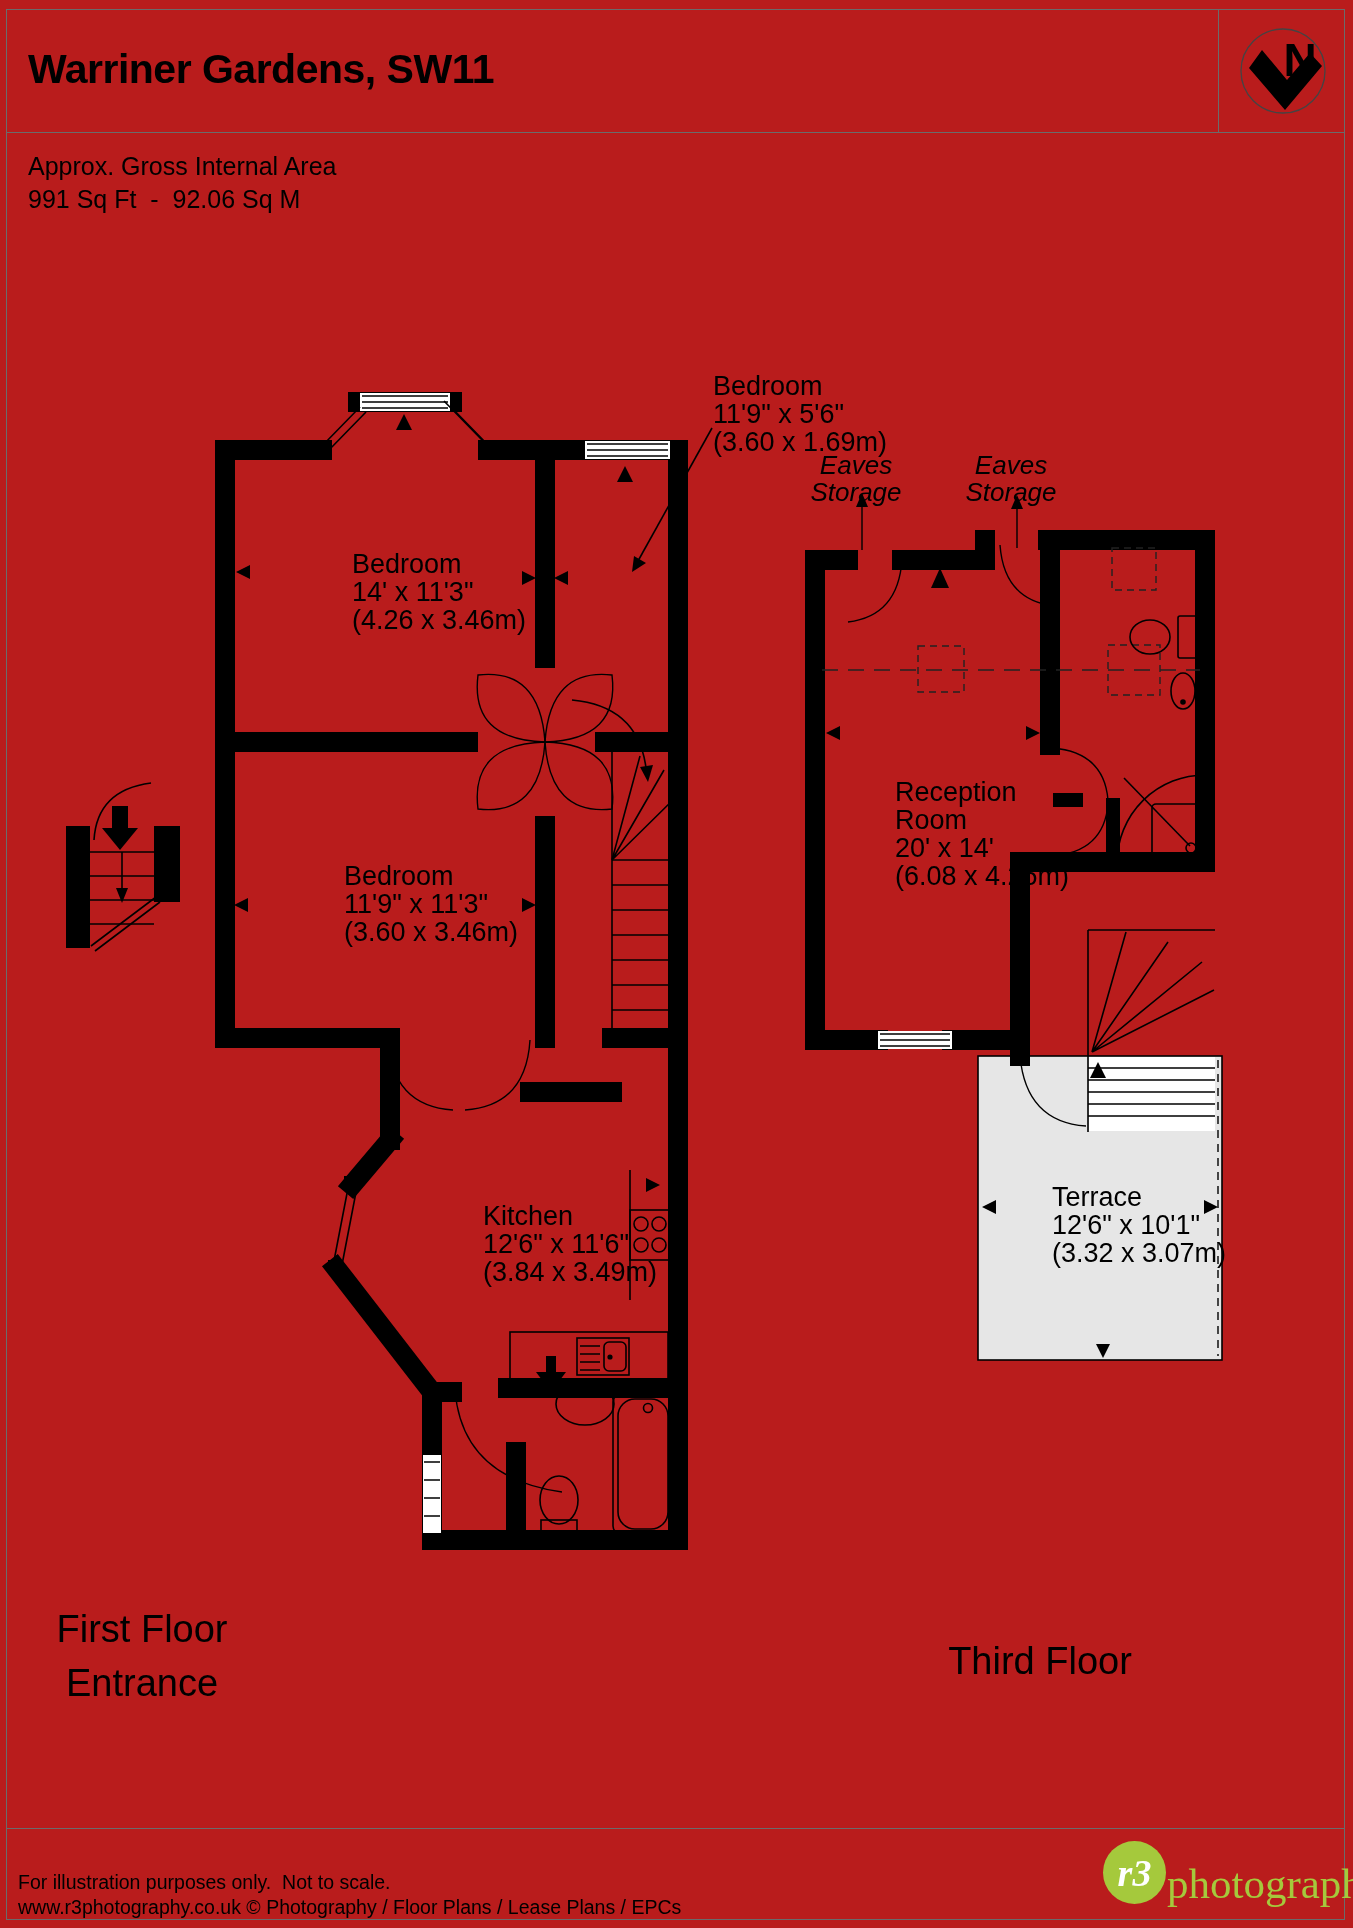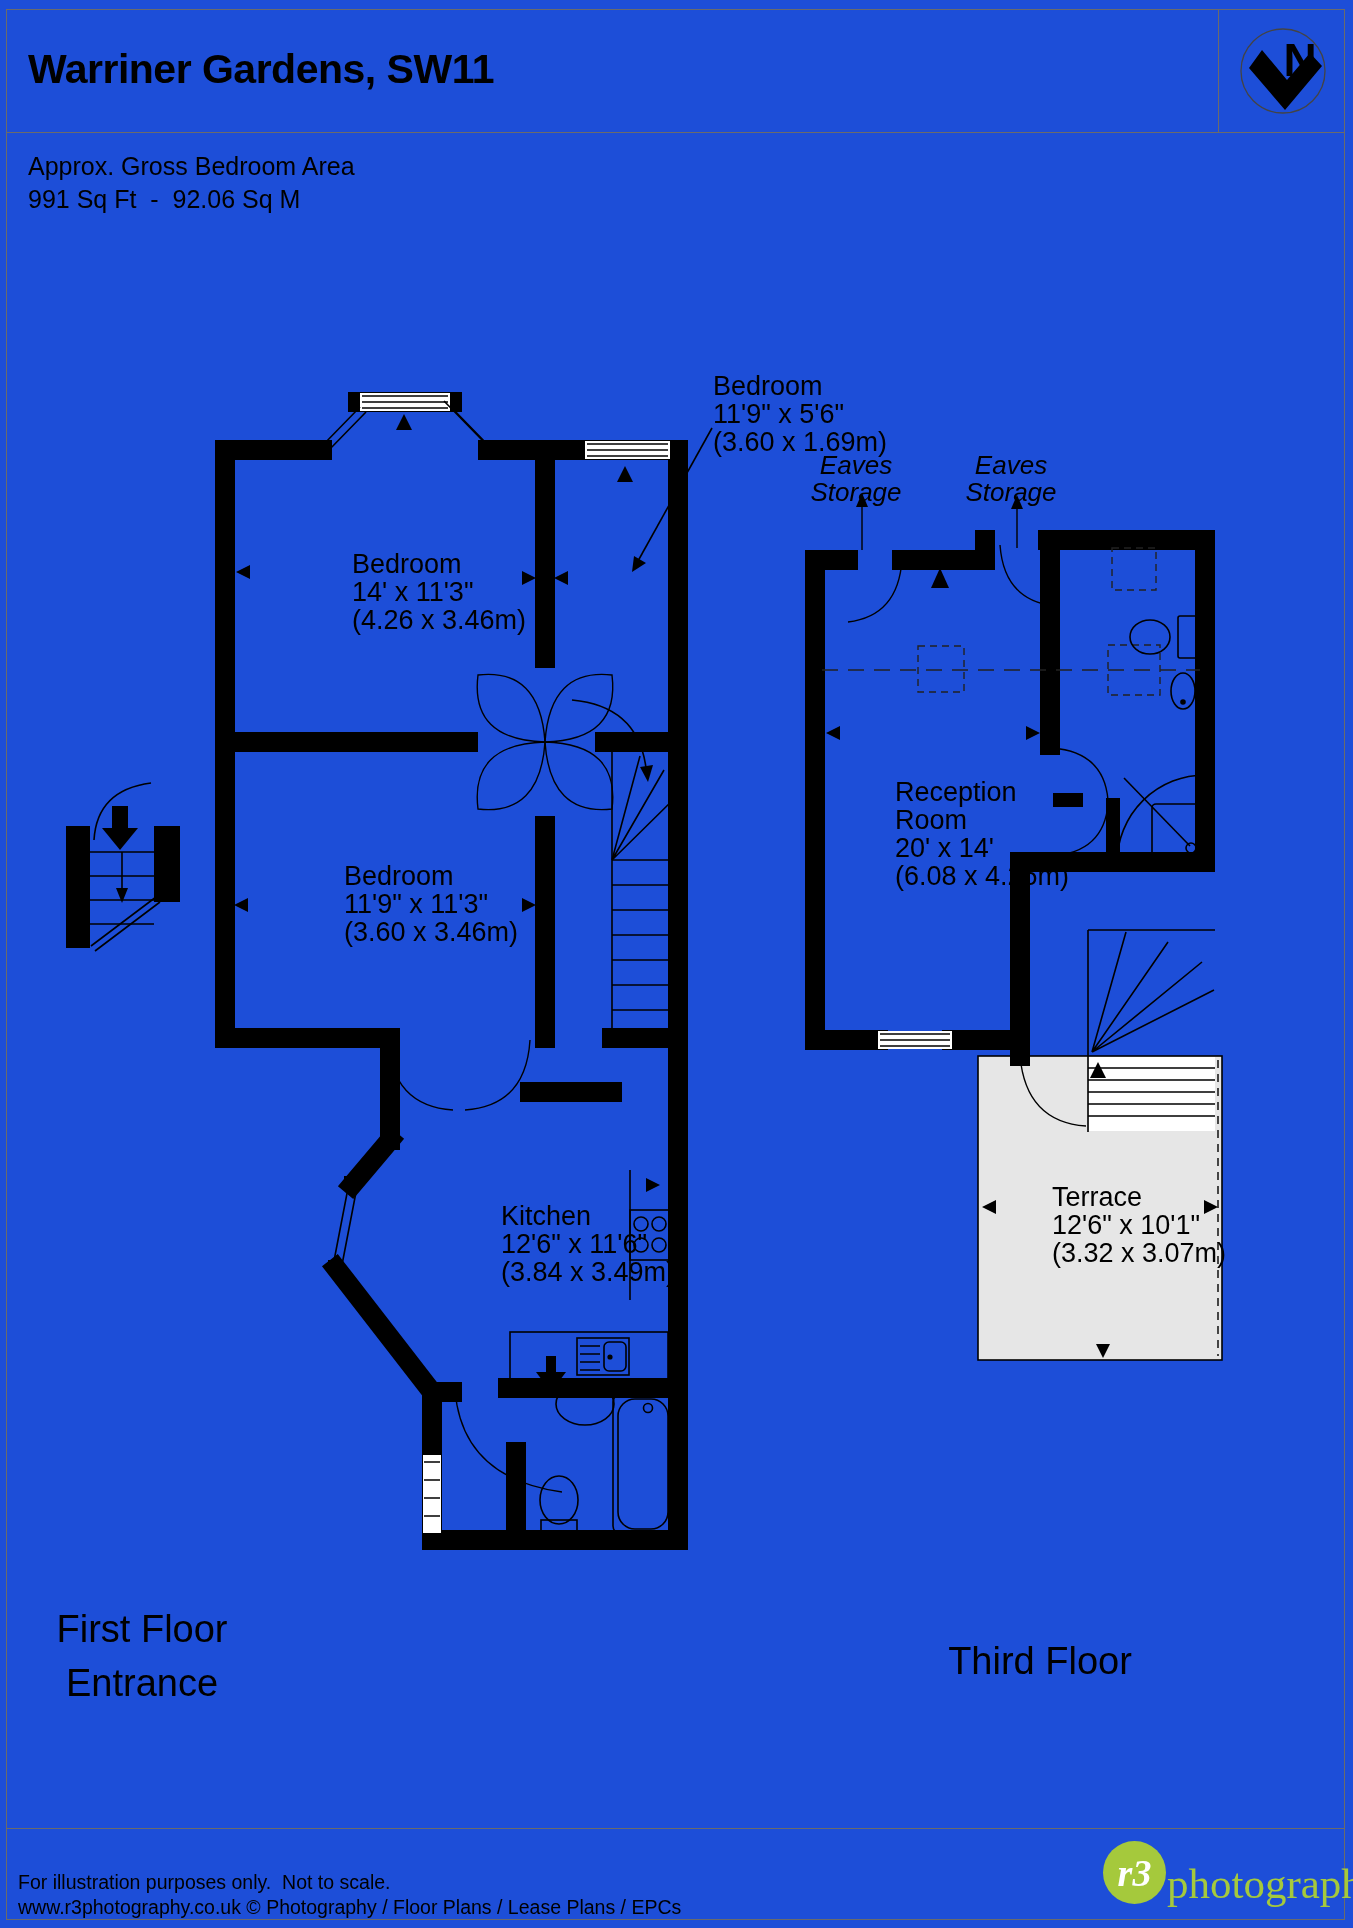--- a/index.html
+++ b/index.html
@@ -1,17 +1,17 @@
 <!DOCTYPE html>
 <html><head>
 <meta charset="utf-8">
 <style>
   html,body{margin:0;padding:0;background:#fff;}
   body{font-family:"Liberation Sans",sans-serif;color:#000;}
-  .page{position:relative;width:1353px;height:1928px;background:#1d4ed8;overflow:hidden;}
+  .page{position:relative;width:1353px;height:1928px;background:#b91c1c;overflow:hidden;}
   .frame{position:absolute;left:6px;top:9px;width:1339px;height:1911px;border:1px solid #6b6b6b;box-sizing:border-box;}
   .hline{position:absolute;height:1px;background:#6b6b6b;}
   .vline{position:absolute;width:1px;background:#6b6b6b;}
   .title{position:absolute;left:28px;top:46px;font-size:41px;font-weight:bold;letter-spacing:-0.5px;white-space:nowrap;}
   .area{position:absolute;left:28px;top:150px;font-size:25px;line-height:33px;}
   .pre{white-space:pre;}
   .room-label{position:absolute;font-size:27px;line-height:28px;white-space:nowrap;}
   .eaves-label{position:absolute;font-size:26px;line-height:27px;text-align:center;transform:translateX(-50%);white-space:nowrap;font-style:italic;}
   .floor-label{position:absolute;font-size:38px;line-height:54px;text-align:center;transform:translateX(-50%);white-space:nowrap;}
   .footer-text{position:absolute;left:18px;top:1834px;font-size:19.5px;line-height:25px;margin-top:36px;}
@@ -26,21 +26,21 @@
 
 <div class="page">
 
   <div class="frame"></div>
   <div class="hline" style="left:6px;top:132px;width:1339px;"></div>
   <div class="vline" style="left:1218px;top:9px;height:124px;"></div>
   <div class="hline" style="left:6px;top:1828px;width:1339px;"></div>
 
   <div class="title">Warriner Gardens, SW11</div>
   <div class="area">
-    <div>Approx. Gross Bedroom Area</div>
+    <div>Approx. Gross Internal Area</div>
     <div class="pre">991 Sq Ft  -  92.06 Sq M</div>
   </div>
 
   <svg class="plansvg" style="left:1219px;top:10px;" width="126" height="122" viewBox="0 0 126 122">
     <circle cx="64" cy="61" r="42" fill="none" stroke="#444" stroke-width="1.3"></circle>
     <text x="81" y="66" text-anchor="middle" font-size="46" font-weight="bold" font-family="Liberation Sans, sans-serif" fill="#000">N</text>
     <polygon points="30,58 66,100 103,56 91,43 68,70 43,40" fill="#000"></polygon>
   </svg>
 
   <svg class="plansvg" width="1353" height="1928" viewBox="0 0 1353 1928">
@@ -223,21 +223,21 @@
     <div>14' x 11'3"</div>
     <div>(4.26 x 3.46m)</div>
   </div>
 
   <div class="room-label" style="left:344px;top:862px;">
     <div>Bedroom</div>
     <div>11'9" x 11'3"</div>
     <div>(3.60 x 3.46m)</div>
   </div>
 
-  <div class="room-label" style="left:483px;top:1202px;margin-left:18px;">
+  <div class="room-label" style="left:483px;top:1202px;">
     <div>Kitchen</div>
     <div>12'6" x 11'6"</div>
     <div>(3.84 x 3.49m)</div>
   </div>
 
   <div class="room-label" style="left:895px;top:778px;">
     <div>Reception</div>
     <div>Room</div>
     <div>20' x 14'</div>
     <div>(6.08 x 4.26m)</div>

